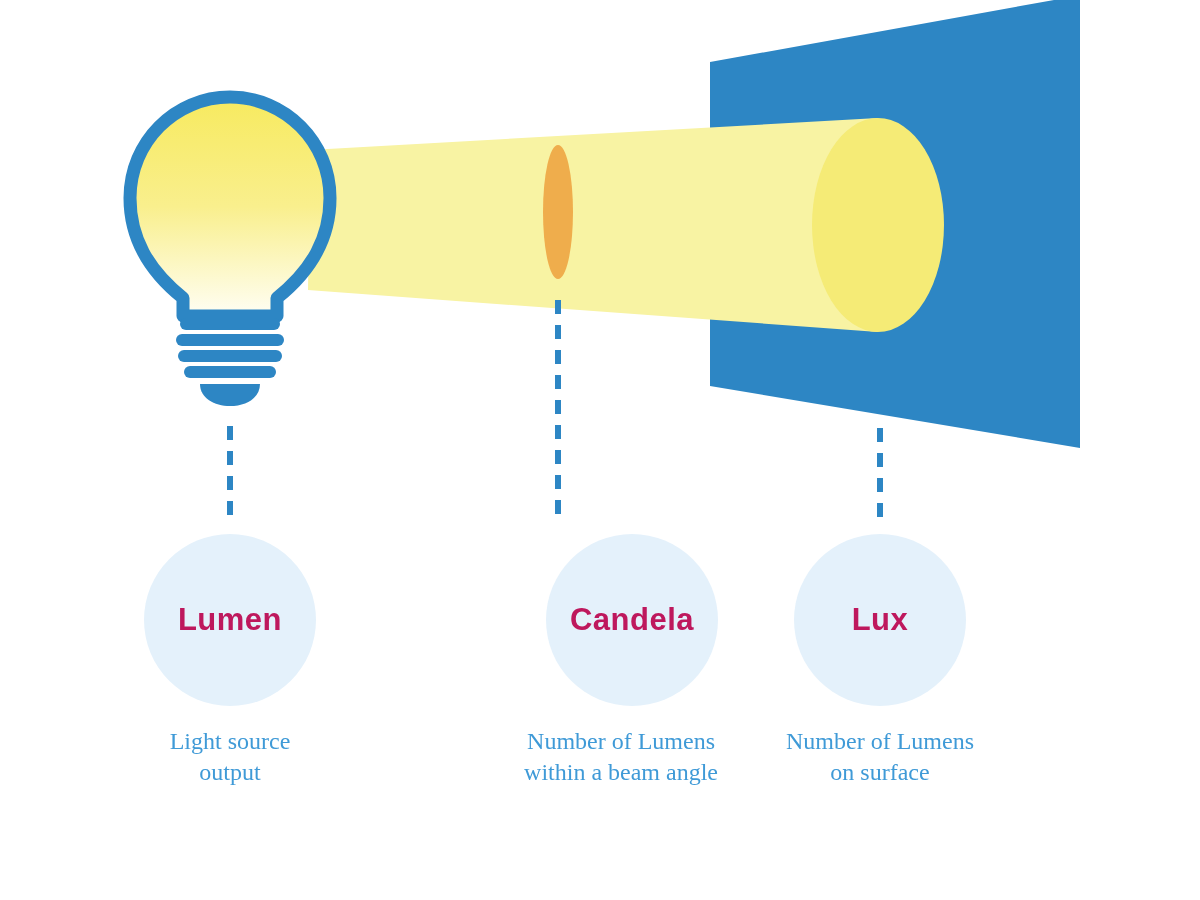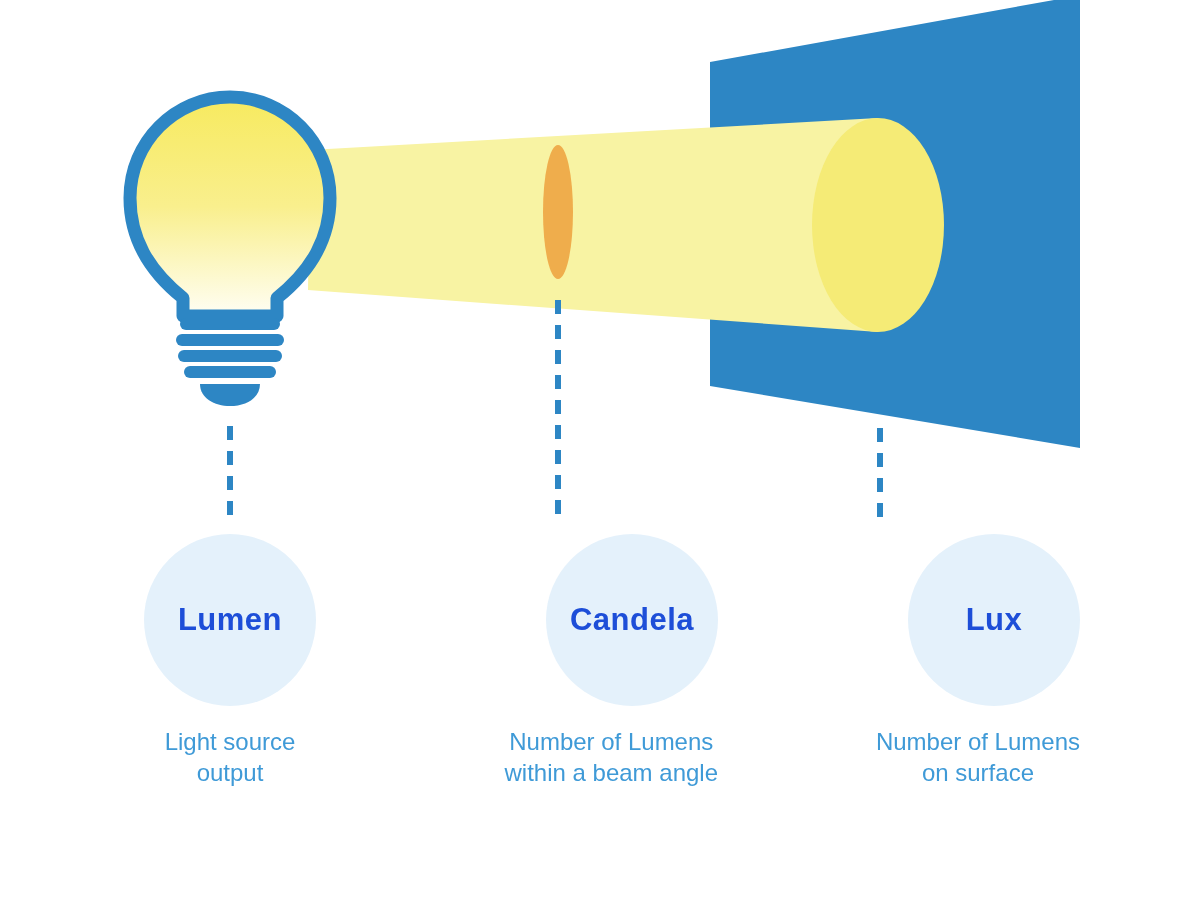--- a/index.html
+++ b/index.html
@@ -24,43 +24,44 @@
   .column {
     position: absolute;
     top: 534px;
     width: 320px;
     display: flex;
     flex-direction: column;
     align-items: center;
   }
   .col-lumen   { left: 70px;  }
   .col-candela { left: 398px; align-items: flex-end; }
-  .col-lux     { left: 760px; align-items: flex-end; }
+  .col-lux     { left: 720px; }
   .bubble {
     width: 172px;
     height: 172px;
     border-radius: 50%;
     background: #e4f1fb;
     display: flex;
     align-items: center;
     justify-content: center;
   }
   .term {
     font-size: 31px;
     font-weight: bold;
-    color: #1d4ed8;
+    color: #be185d;
     letter-spacing: 0.5px;
   }
   .desc {
     margin-top: 20px;
     font-size: 24px;
     line-height: 1.3;
     color: #3f9ad7;
     text-align: center;
     white-space: pre-line;
+    font-family: Liberation Serif, serif;
   }
 </style>
 </head>
 <body>
 
 <div class="stage">
 
   <svg class="scene" width="1200" height="520" viewBox="0 0 1200 520">
     <defs>
       <linearGradient id="bulbGlow" x1="0" y1="0" x2="0" y2="1">

